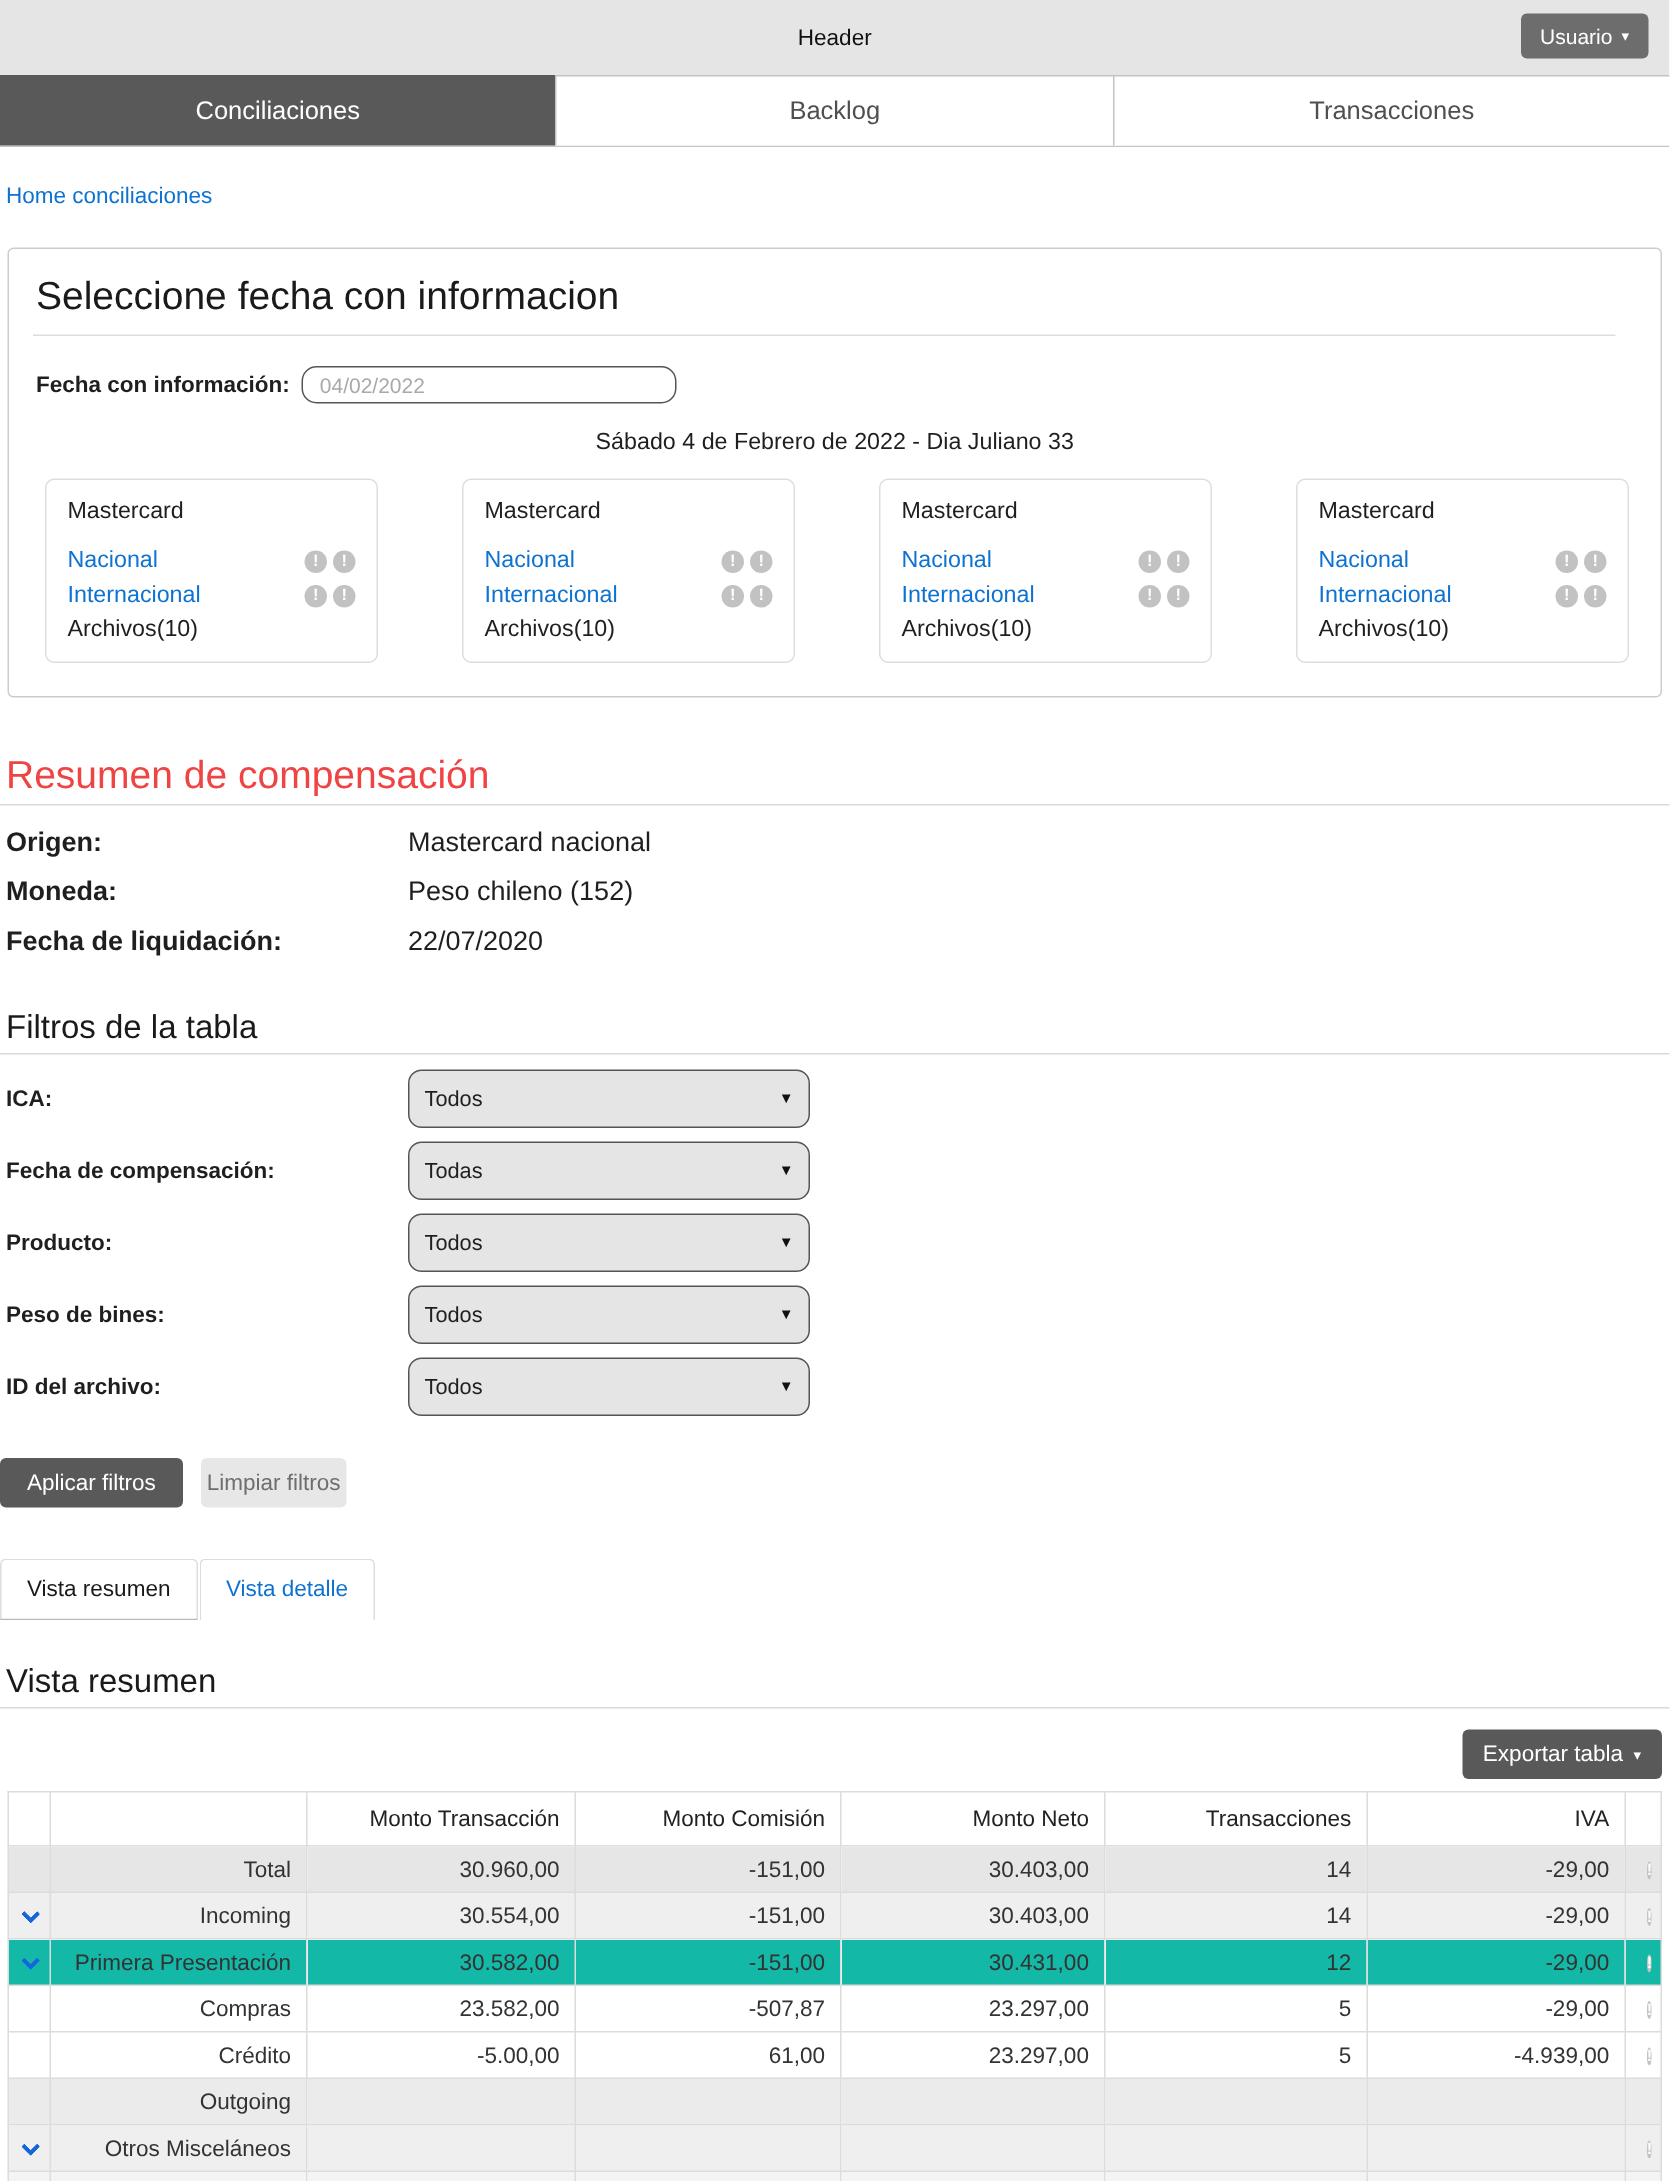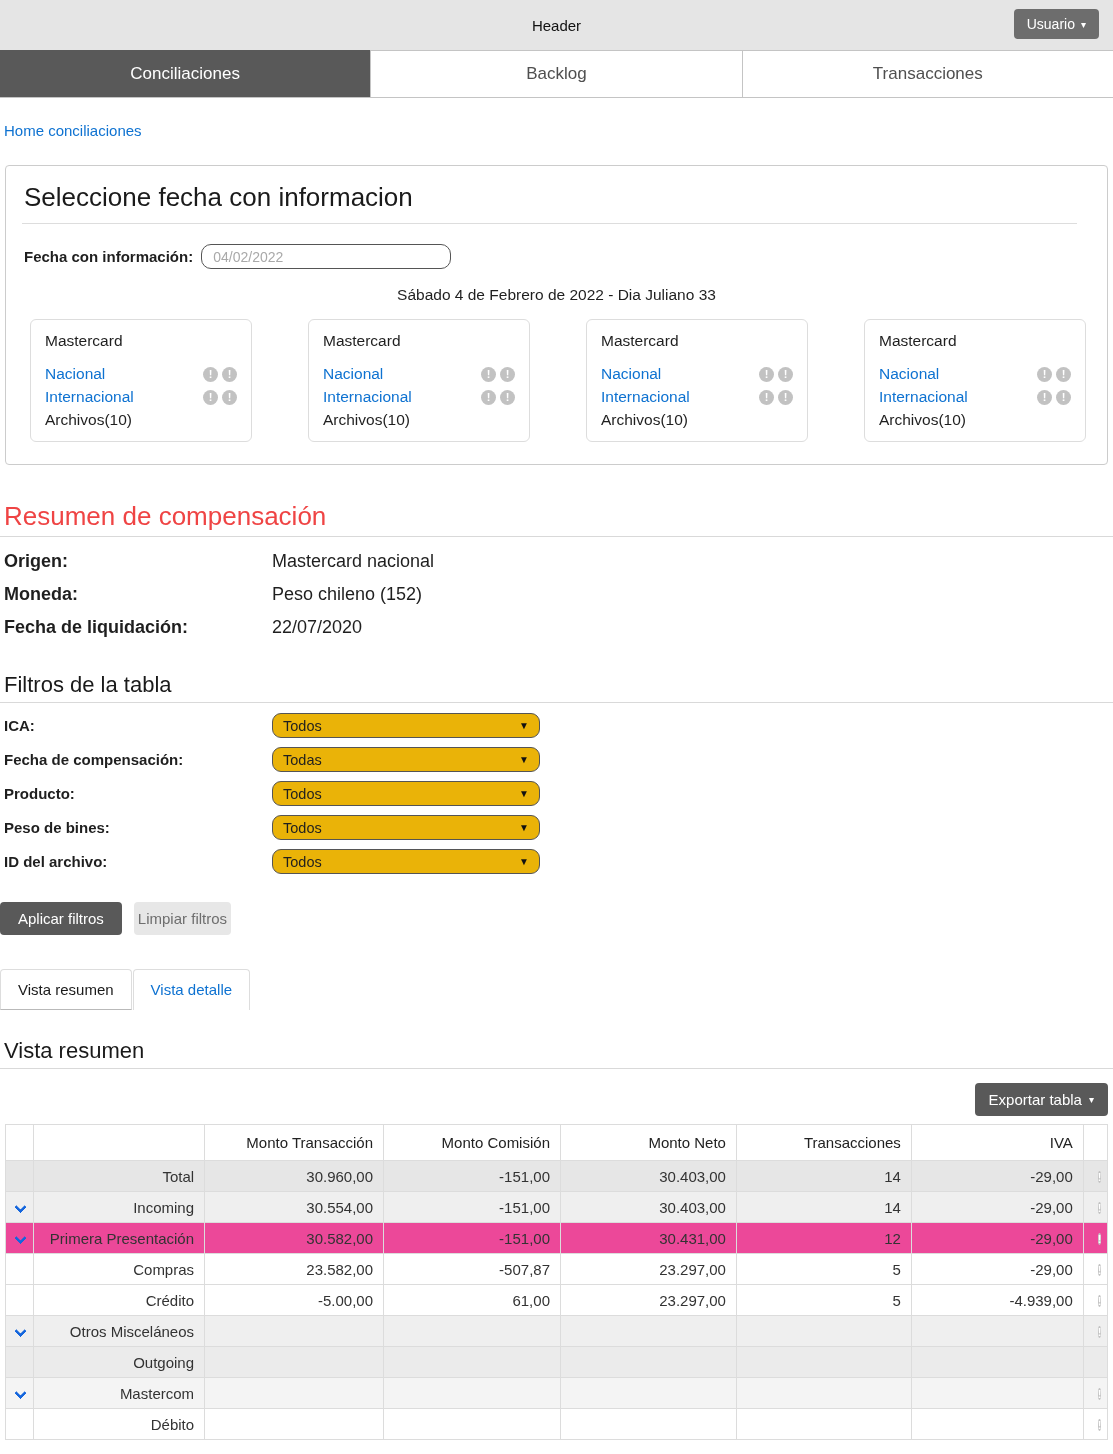--- a/index.html
+++ b/index.html
@@ -88,23 +88,23 @@
   
   .kv-rows { margin: 8px 0 0 4px; }
   .kv-row { display: flex; padding: 6px 0; font-size: 18px; }
   .kv-row .k { width: 268px; font-weight: bold; }
 
   
   .filter-rows { margin: 10px 0 0 4px; }
   .filter-row { display: flex; align-items: center; margin: 9px 0; }
   .filter-row .k { width: 268px; font-weight: bold; font-size: 15px; }
   .select-box {
-    width: 268px; height: 25px; border: 1.5px solid #555; border-radius: 9px;
+    width: 268px; height: 39px; border: 1.5px solid #555; border-radius: 9px;
     display: flex; align-items: center; justify-content: space-between;
-    padding: 0 10px; font-size: 14.5px; cursor: pointer; background: #eab308;
+    padding: 0 10px; font-size: 14.5px; cursor: pointer; background: #e5e5e5;
   }
   .select-box .arrow { font-size: 10px; color: #111; }
 
   .btn-row { display: flex; gap: 12px; margin: 28px 0 0 0; align-items: flex-end; }
   .btn-dark {
     background: #595959; color: #fff; border: none; border-radius: 4px;
     padding: 8px 18px; font-size: 15px; cursor: pointer; font-family: inherit;
   }
   .btn-light {
     background: #e7e7e7; color: #6e6e6e; border: none; border-radius: 4px;
@@ -368,21 +368,21 @@
       <tr style="background: rgb(239, 239, 239);">
     <td class="chev-cell"><span class="chevron-down"></span></td>
     <td><span>Incoming</span></td>
     <td>30.554,00</td>
     <td>-151,00</td>
     <td>30.403,00</td>
     <td>14</td>
     <td>-29,00</td>
     <td class="info-cell"><span class="excl-icon">!</span></td>
   </tr>
-      <tr style="background: #ec4899;">
+      <tr style="background: #14b8a6;">
     <td class="chev-cell"><span class="chevron-down"></span></td>
     <td><span>Primera Presentación</span></td>
     <td>30.582,00</td>
     <td>-151,00</td>
     <td>30.431,00</td>
     <td>12</td>
     <td>-29,00</td>
     <td class="info-cell"><span class="excl-icon">!</span></td>
   </tr>
       <tr style="background: rgb(255, 255, 255);">
@@ -398,40 +398,40 @@
       <tr style="background: rgb(255, 255, 255);">
     <td class="chev-cell"></td>
     <td><span>Crédito</span></td>
     <td>-5.00,00</td>
     <td>61,00</td>
     <td>23.297,00</td>
     <td>5</td>
     <td>-4.939,00</td>
     <td class="info-cell"><span class="excl-icon">!</span></td>
   </tr>
+      <tr style="background: rgb(235, 235, 235);">
+    <td class="chev-cell"></td>
+    <td><span>Outgoing</span></td>
+    <td></td>
+    <td></td>
+    <td></td>
+    <td></td>
+    <td></td>
+    <td class="info-cell"></td>
+  </tr>
       <tr style="background: rgb(239, 239, 239);">
     <td class="chev-cell"><span class="chevron-down"></span></td>
     <td><span>Otros Misceláneos</span></td>
     <td></td>
     <td></td>
     <td></td>
     <td></td>
     <td></td>
     <td class="info-cell"><span class="excl-icon">!</span></td>
   </tr>
-      <tr style="background: rgb(235, 235, 235);">
-    <td class="chev-cell"></td>
-    <td><span>Outgoing</span></td>
-    <td></td>
-    <td></td>
-    <td></td>
-    <td></td>
-    <td></td>
-    <td class="info-cell"></td>
-  </tr>
       <tr style="background: rgb(244, 244, 244);">
     <td class="chev-cell"><span class="chevron-down"></span></td>
     <td><span>Mastercom</span></td>
     <td></td>
     <td></td>
     <td></td>
     <td></td>
     <td></td>
     <td class="info-cell"><span class="excl-icon">!</span></td>
   </tr>

